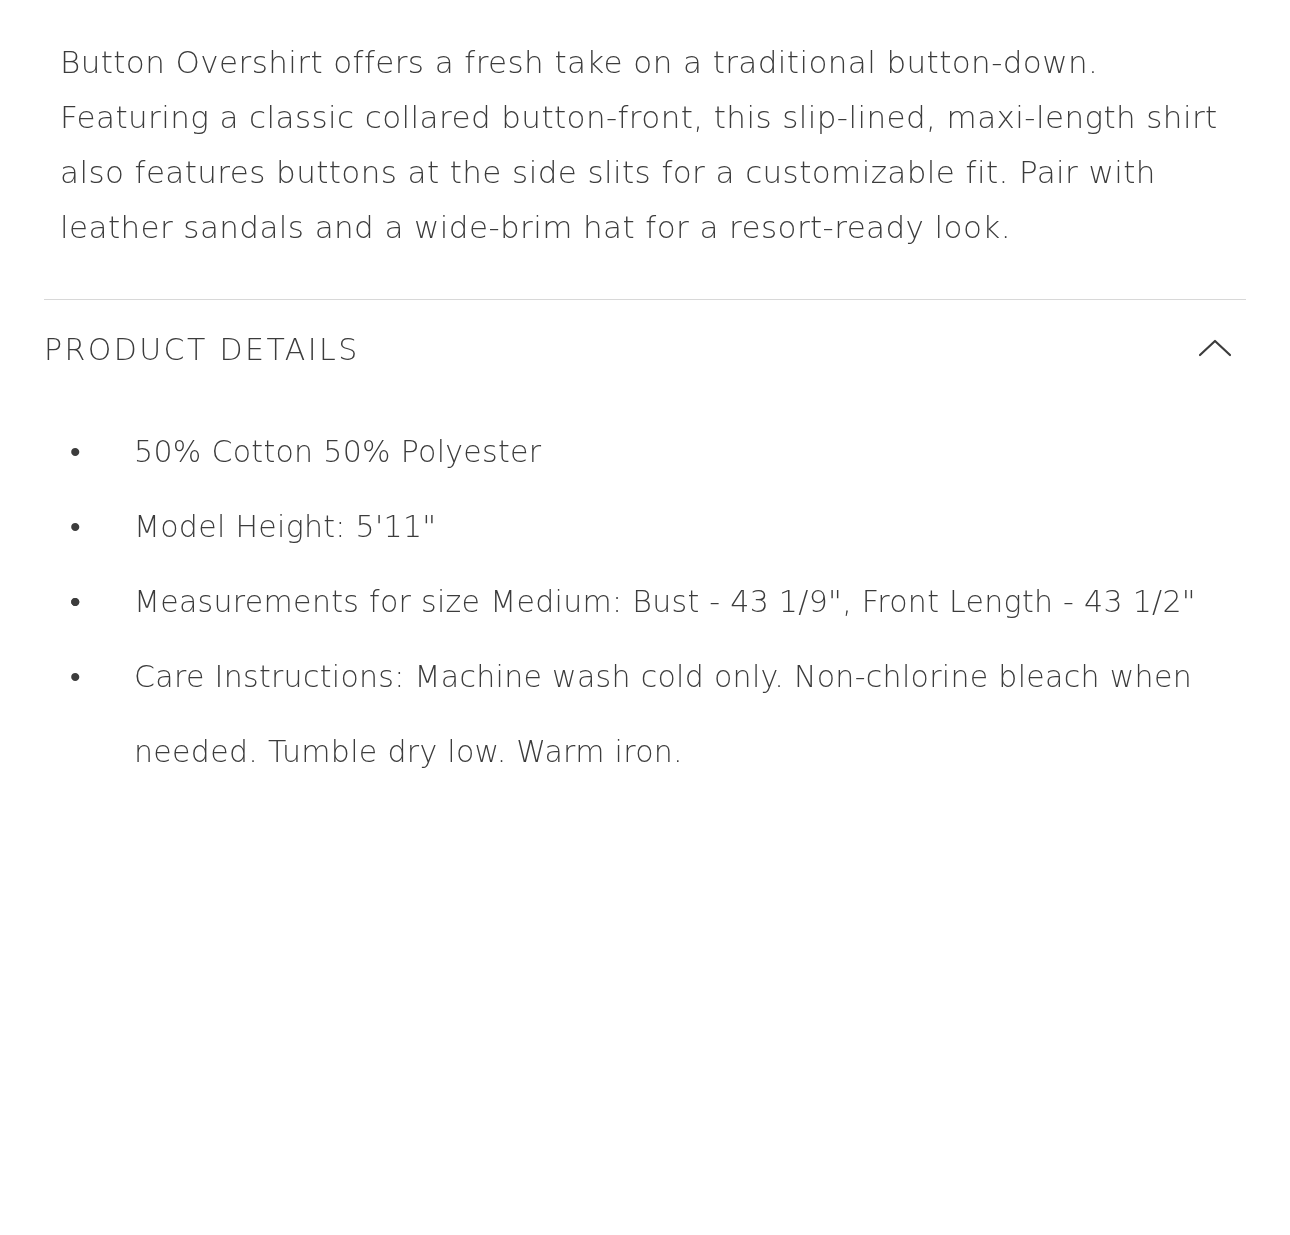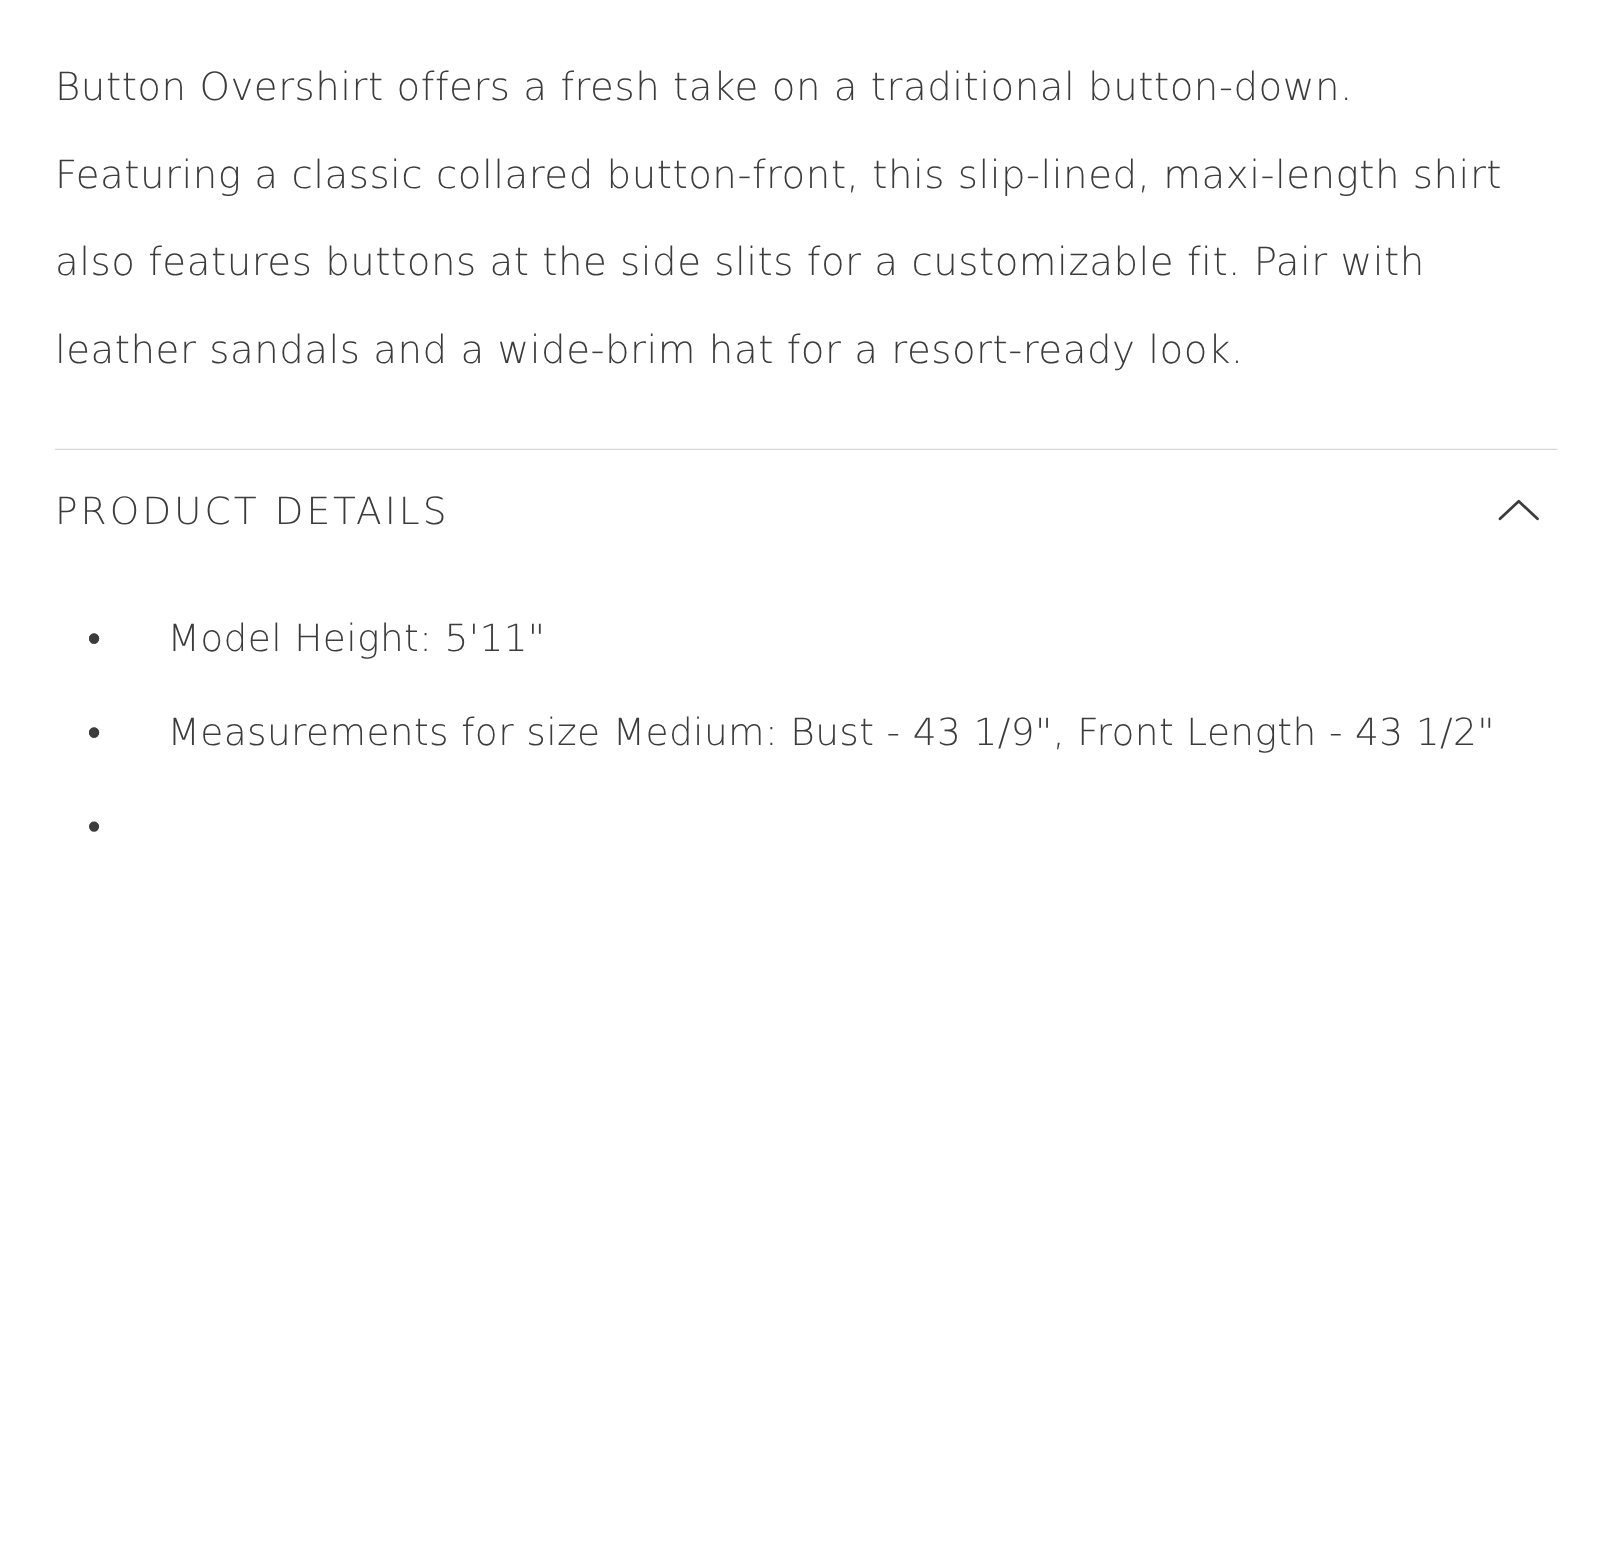--- a/index.html
+++ b/index.html
@@ -16,26 +16,27 @@
   }
   .page {
     width: 1290px;
     height: 1235px;
     position: relative;
     box-sizing: border-box;
     padding: 0 44px;
   }
   .description {
     font-size: 31px;
-    line-height: 70px;
+    line-height: 55px;
     font-weight: 300;
     color: #3c3c3c;
     letter-spacing: 0.4px;
     padding-top: 4px;
     max-width: 1180px;
+    margin-left: 16px;
   }
   .divider {
     border-top: 1px solid #d8d8d8;
     margin-top: 44px;
     margin-bottom: 0;
     width: 1202px;
   }
   .accordion-header {
     display: flex;
     align-items: center;
@@ -98,30 +99,32 @@
     <span class="chevron">
       <svg width="46" height="46" viewBox="0 0 46 46" aria-hidden="true">
         <polyline points="8,29 23,15 38,29" fill="none" stroke="#3c3c3c" stroke-width="2.2" stroke-linecap="round" stroke-linejoin="round"></polyline>
       </svg>
     </span>
   </div>
 
   <ul class="details-list">
     <li>
       <span class="bullet">•</span>
+      <span>50% Cotton 50% Polyester</span>
     </li>
     <li>
       <span class="bullet">•</span>
       <span>Model Height: 5'11"</span>
     </li>
     <li>
       <span class="bullet">•</span>
     </li>
     <li>
       <span class="bullet">•</span>
       <span>Measurements for size Medium: Bust - 43 1/9", Front Length - 43 1/2"</span>
     </li>
     <li>
       <span class="bullet">•</span>
+      <span>Care Instructions: Machine wash cold only. Non-chlorine bleach when needed. Tumble dry low. Warm iron.</span>
     </li>
   </ul>
 
 </div>
 
 </body></html>

